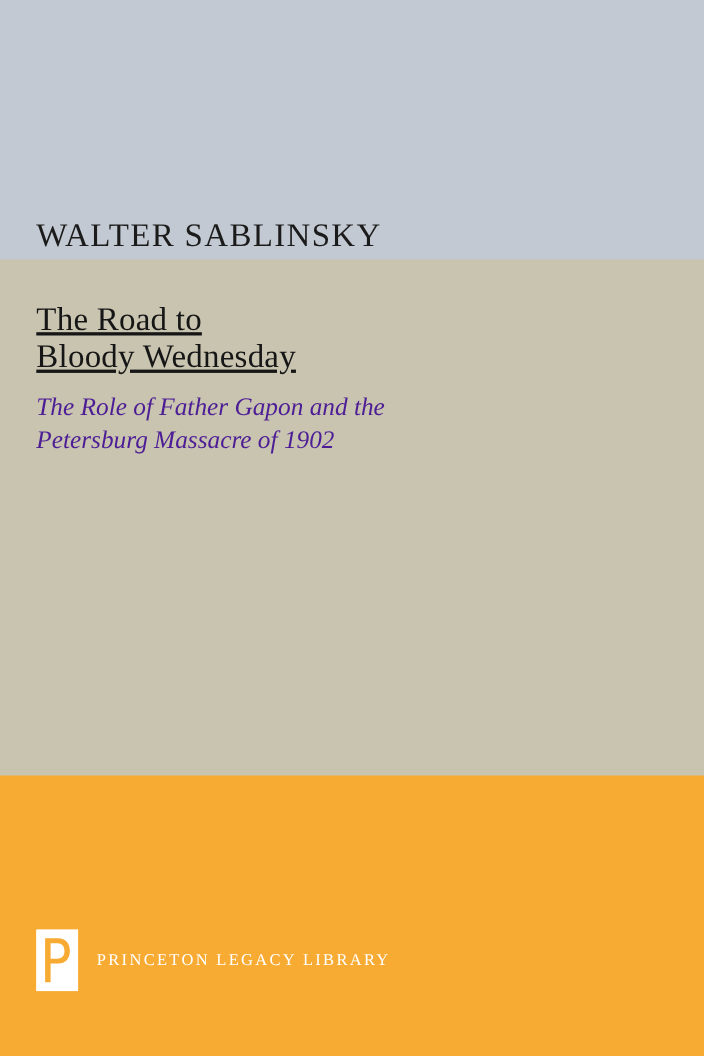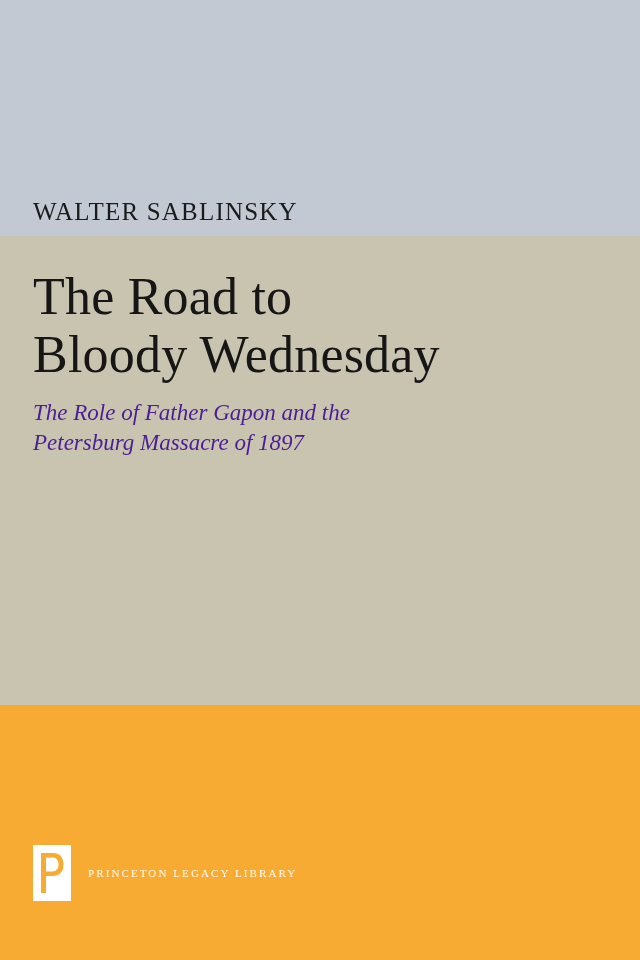--- a/index.html
+++ b/index.html
@@ -38,34 +38,35 @@
     height: 255px;
     background: #f8ab33;
   }
   .text-block {
     position: absolute;
     left: 33px;
     top: 198px;
     width: 560px;
   }
   .author {
-    font-size: 25px;
+    font-size: 30px;
     letter-spacing: 1.2px;
     color: #1b1b1b;
     margin: 0 0 42px 0;
     font-weight: normal;
     font-family: "Liberation Serif", serif;
   }
   .title {
-    font-size: 52px;
+    font-size: 30px;
     line-height: 1.12;
     color: #161616;
     margin: 0 0 14px 0;
     font-weight: normal;
     letter-spacing: 0.2px;
+    text-decoration: underline;
   }
   .title-line {
     display: block;
   }
   .subtitle {
     font-size: 23px;
     line-height: 1.28;
     font-style: italic;
     color: #4c1d95;
     margin: 0;
@@ -86,21 +87,21 @@
     height: 56px;
     background: #ffffff;
     position: relative;
     flex: 0 0 auto;
   }
   .pl-mark svg {
     display: block;
   }
   .imprint {
     margin-left: 17px;
-    font-size: 11px;
+    font-size: 15px;
     letter-spacing: 2.1px;
     color: #ffffff;
     white-space: nowrap;
     font-family: "Liberation Serif", serif;
   }
 </style>
 </head>
 <body>
 
 <div class="cover">
@@ -111,21 +112,21 @@
   <div class="text-block">
     <p class="author">WALTER SABLINSKY</p>
 
     <h1 class="title">
       <span class="title-line">The Road to</span>
       <span class="title-line">Bloody Wednesday</span>
     </h1>
 
     <p class="subtitle">
       <span class="subtitle-line">The Role of Father Gapon and the</span>
-      <span class="subtitle-line">Petersburg Massacre of 1897</span>
+      <span class="subtitle-line">Petersburg Massacre of 1902</span>
     </p>
   </div>
 
   <div class="logo-row">
     <div class="pl-mark">
       <svg width="38" height="56" viewBox="0 0 38 56" aria-hidden="true">
         <rect x="0" y="0" width="38" height="56" fill="#ffffff"></rect>
         <path d="M8 8 L8 48 L13 48 L13 31 L20 31 C26.5 31 30.5 26.6 30.5 19.6 C30.5 12.4 26.5 8 20 8 Z M13 12.6 L19.2 12.6 C23.4 12.6 25.6 15.3 25.6 19.6 C25.6 23.9 23.4 26.5 19.2 26.5 L13 26.5 Z" fill="#f8ab33"></path>
       </svg>
     </div>

